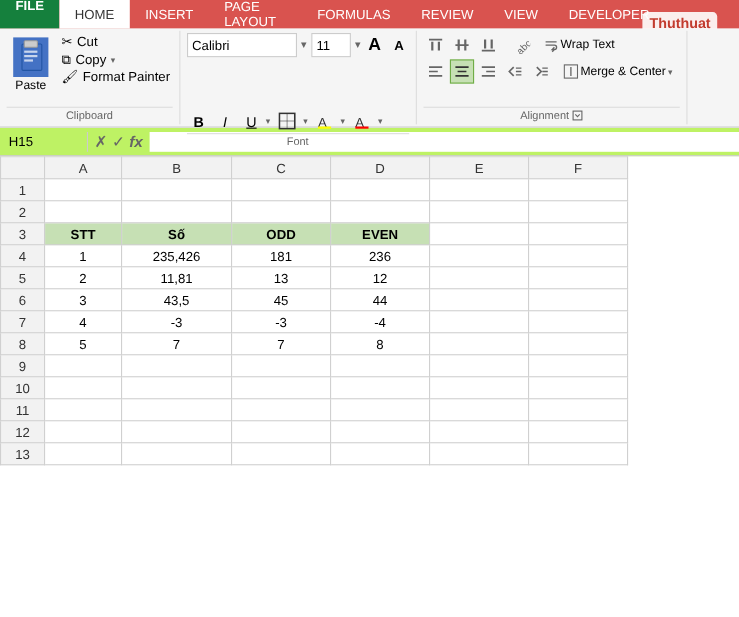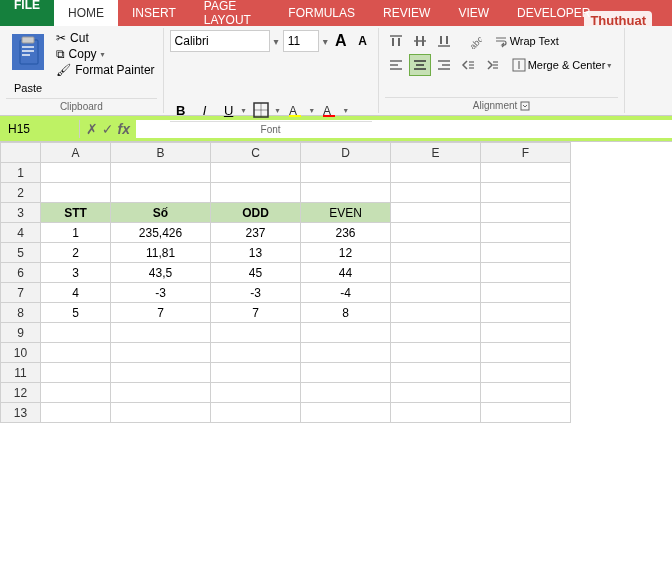--- a/index.html
+++ b/index.html
@@ -16,21 +16,21 @@
     
     .ribbon { background: #f5f5f5; border-bottom: 1px solid #ccc; display: flex; align-items: stretch; padding: 2px 0; height: 90px; }
 
     
     .ribbon-group { display: flex; flex-direction: column; padding: 2px 6px; border-right: 1px solid #ddd; position: relative; }
     .ribbon-group-content { display: flex; flex-direction: row; align-items: flex-start; flex: 1; }
     .ribbon-group-label { font-size: 10px; color: #666; text-align: center; border-top: 1px solid #ddd; padding-top: 2px; margin-top: 0; }
 
     .paste-btn { display: flex; flex-direction: column; align-items: center; cursor: pointer; padding: 4px 6px; }
     .paste-icon { width: 32px; height: 36px; background: linear-gradient(135deg, #4472c4 0%, #4472c4 100%); display: flex; align-items: center; justify-content: center; font-size: 20px; }
-    .paste-label { font-size: 11px; margin-top: 12px; }
+    .paste-label { font-size: 11px; margin-top: 2px; }
 
     .clipboard-right { display: flex; flex-direction: column; justify-content: center; padding-left: 4px; }
     .clipboard-btn { display: flex; align-items: center; gap: 4px; cursor: pointer; padding: 1px 2px; font-size: 12px; }
 
     
     .font-group { display: flex; flex-direction: column; padding: 2px 6px; border-right: 1px solid #ddd; min-width: 160px; }
     .font-row1 { display: flex; align-items: center; gap: 4px; margin-bottom: 4px; }
     .font-row2 { display: flex; align-items: center; gap: 2px; }
     .font-name-input { width: 100px; height: 22px; border: 1px solid #ccc; padding: 1px 4px; font-size: 12px; }
     .font-size-input { width: 36px; height: 22px; border: 1px solid #ccc; padding: 1px 4px; font-size: 12px; }
@@ -315,29 +315,29 @@
           <td></td>
           <td></td>
           <td></td>
           <td></td>
         </tr>
         <tr>
           <th class="row-header">3</th>
           <td class="header-cell" style="font-weight: bold;">STT</td>
           <td class="header-cell" style="font-weight: bold;">Số</td>
           <td class="header-cell" style="font-weight: bold;">ODD</td>
-          <td class="header-cell" style="font-weight: normal;">EVEN</td>
+          <td class="header-cell" style="font-weight: bold;">EVEN</td>
           <td></td>
           <td></td>
         </tr>
         <tr>
           <th class="row-header">4</th>
           <td>1</td>
           <td>235,426</td>
-          <td>237</td>
+          <td>181</td>
           <td>236</td>
           <td></td>
           <td></td>
         </tr>
         <tr>
           <th class="row-header">5</th>
           <td>2</td>
           <td>11,81</td>
           <td>13</td>
           <td>12</td>

